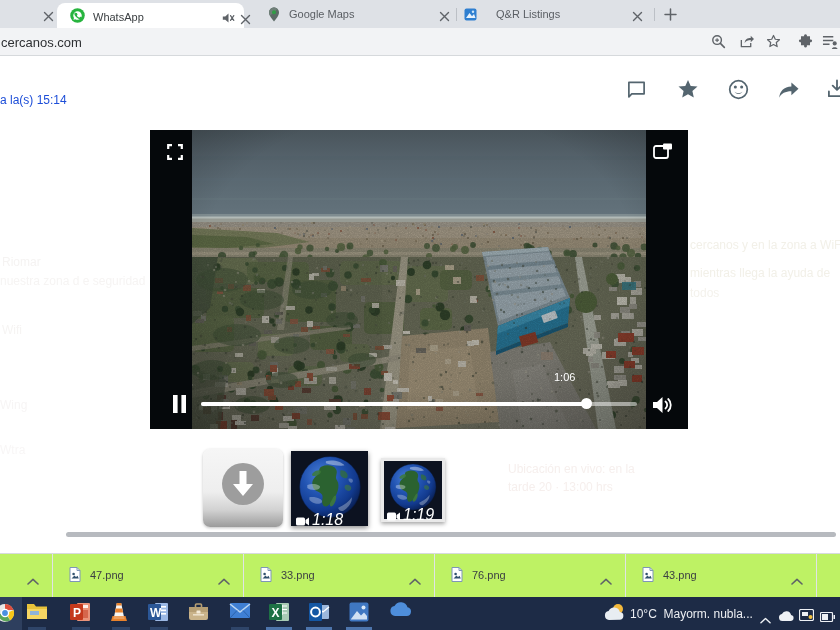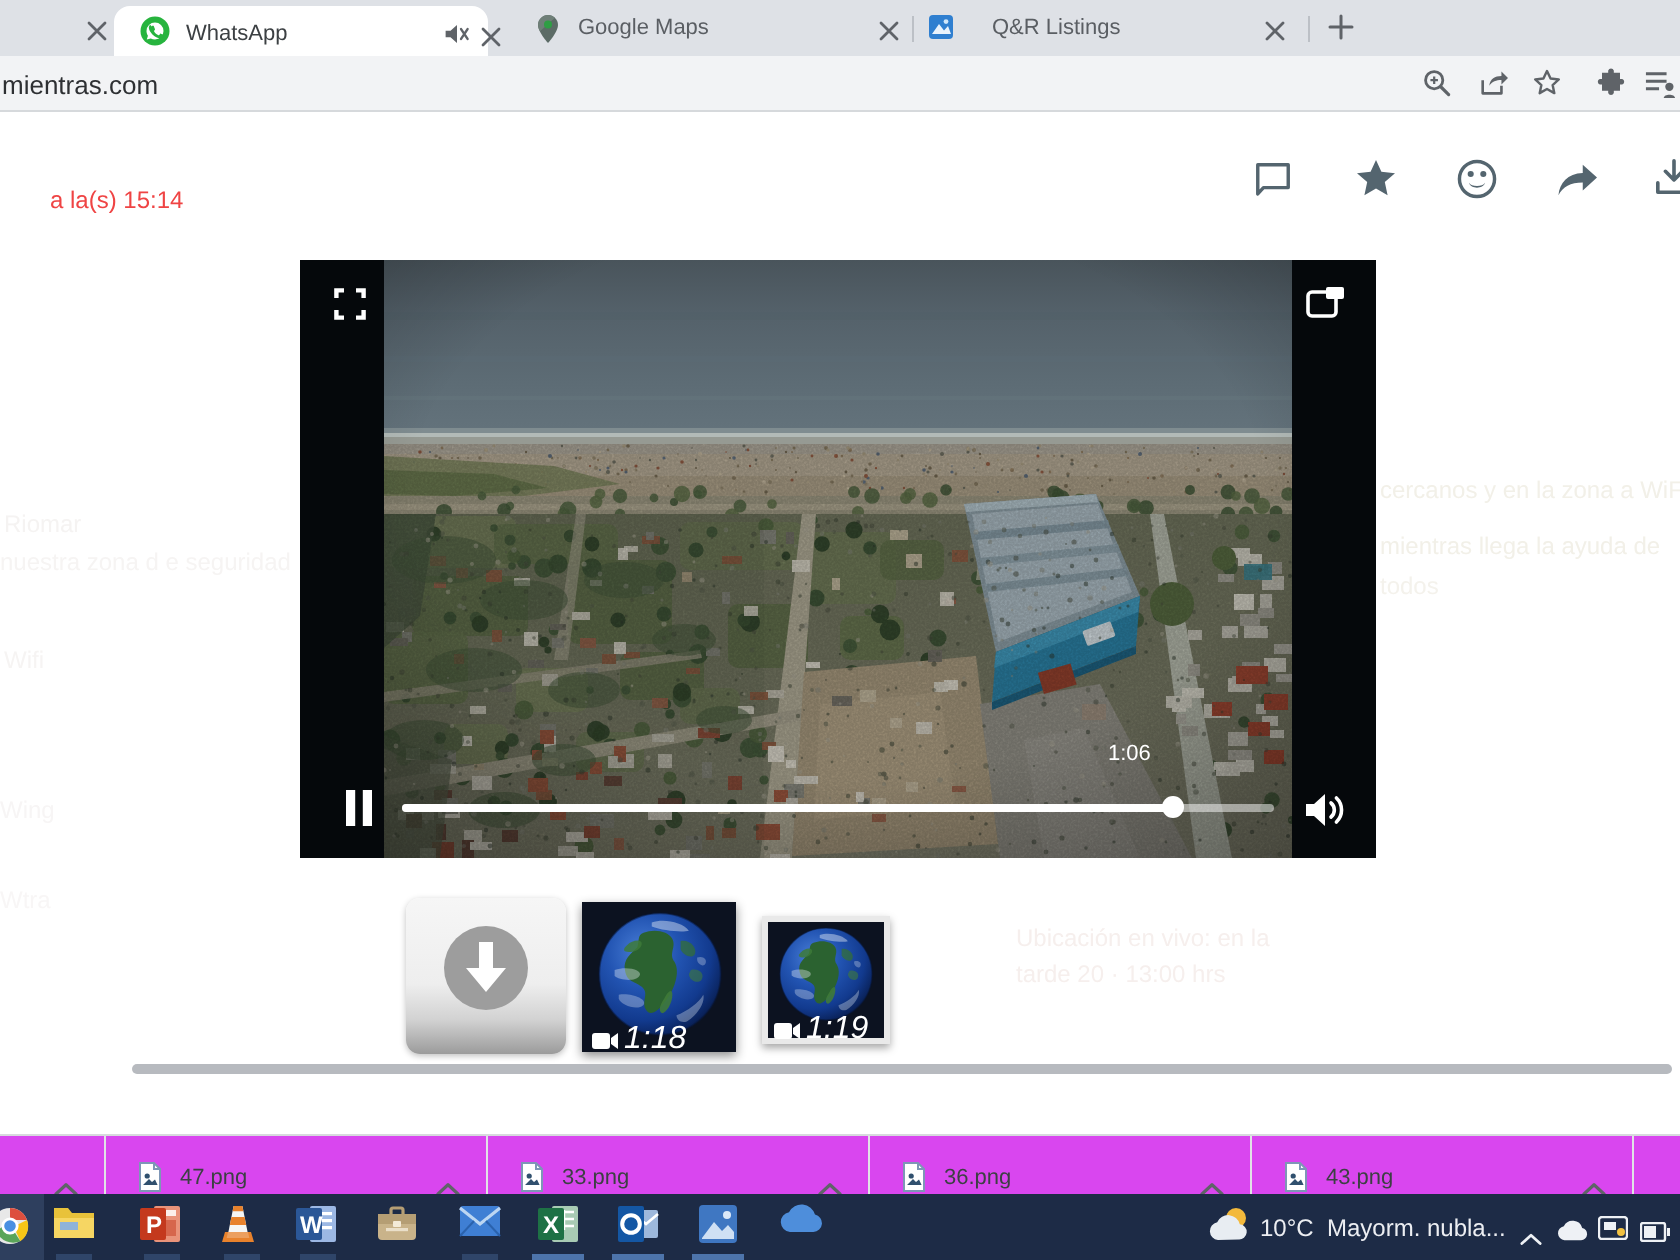--- a/index.html
+++ b/index.html
@@ -4,34 +4,34 @@
 html,body{margin:0;padding:0;}
 body{width:840px;height:630px;overflow:hidden;position:relative;background:#fff;font-family:"Liberation Sans",sans-serif;}
 .abs{position:absolute;}
 #tabstrip{left:0;top:0;width:840px;height:28px;background:#dee1e6;}
 #activetab{position:absolute;left:57px;top:3px;width:187px;height:25px;background:#fff;border-radius:8px 8px 0 0;}
 .tabsep{position:absolute;top:8px;width:1px;height:13px;background:#9aa0a6;opacity:.5;}
 .tabtitle{position:absolute;top:8px;font-size:11px;color:#45494d;white-space:nowrap;}
 #toolbar{left:0;top:28px;width:840px;height:28px;background:#f2f3f5;border-bottom:1px solid #d6d9dc;box-sizing:border-box;}
 #urltext{position:absolute;left:1px;top:7px;font-size:13px;color:#2e3033;}
 #wahead{left:0;top:57px;width:840px;height:73px;background:#fff;}
-#watime{position:absolute;left:0px;top:36px;font-size:12px;color:#ef4444;padding-left:25px;}
+#watime{position:absolute;left:0px;top:36px;font-size:12px;color:#1d4ed8;}
 #player{left:150px;top:130px;width:538px;height:299px;background:#05080b;}
 #video{position:absolute;left:42px;top:0;}
 #ptime{position:absolute;color:#fff;font-size:11px;left:404px;top:241px;}
 #pbar{position:absolute;left:51px;top:272px;width:436px;height:3.5px;background:rgba(255,255,255,.5);border-radius:2px;}
 #pbarfill{position:absolute;left:0;top:0;width:387px;height:3.5px;background:#fff;border-radius:2px;}
 #pknob{position:absolute;left:431px;top:268px;width:11px;height:11px;border-radius:50%;background:#fff;}
 #thumbA{left:203px;top:449px;width:80px;height:78px;border-radius:7px;background:linear-gradient(180deg,#f6f6f6 0%,#eeeeee 55%,#d2d2d2 78%,#9b9b9b 100%);box-shadow:0 1px 3px rgba(0,0,0,.25);}
 #thumbA .circ{position:absolute;left:19px;top:14px;width:42px;height:42px;border-radius:50%;background:#9d9d9d;}
 #thumbB{left:291px;top:451px;width:77px;height:75px;background:#0c1220;box-shadow:0 2px 5px rgba(0,0,0,.45);}
 #thumbC{left:381px;top:458px;width:58px;height:58px;background:#0c1220;border:3px solid #e9e9e9;box-shadow:0 2px 4px rgba(0,0,0,.35);}
 .tdur{position:absolute;color:#fff;font-size:16px;font-style:italic;}
 #hscroll{left:66px;top:532px;width:770px;height:5px;background:#b7babf;border-radius:3px;}
-#dlbar{left:0;top:567px;width:840px;height:44px;background:#d946ef;border-top:1px solid #d7dadd;box-sizing:border-box;}
+#dlbar{left:0;top:553px;width:840px;height:44px;background:#bef264;border-top:1px solid #d7dadd;box-sizing:border-box;}
 .dsep{position:absolute;top:0;width:1px;height:43px;background:#e1e3e6;}
 .dname{position:absolute;top:15px;font-size:11px;color:#3c4043;}
 #taskbar{left:0;top:597px;width:840px;height:33px;background:#1d2b46;}
 .tki{position:absolute;top:5px;}
 .tkline{position:absolute;top:30px;height:3px;background:#47658f;}
 #tbtext{position:absolute;left:630px;top:10px;font-size:12px;color:#eceef2;white-space:nowrap;}
 .faint{position:absolute;font-size:12px;white-space:nowrap;}
 </style></head><body>
 
 <div class="faint" style="left:2px;top:255px;color:#f5f3f2;">Riomar</div>
@@ -81,21 +81,21 @@
 <div class="tabtitle" style="left:496px;color:#5a5e63;">Q&amp;R Listings</div>
 <div class="abs" style="left:632px;top:8px;"><svg width="11" height="11" viewBox="0 0 11 11">
         <path d="M1.5,1.5 L9.5,9.5 M9.5,1.5 L1.5,9.5" stroke="#5f6368" stroke-width="1.4" stroke-linecap="round"></path>
       </svg></div>
 <div class="tabsep" style="left:654px;"></div>
 <div class="abs" style="left:664px;top:7px;"><svg width="13" height="13" viewBox="0 0 13 13">
         <path d="M6.5,1 L6.5,12 M1,6.5 L12,6.5" stroke="#5f6368" stroke-width="1.5" stroke-linecap="round"></path>
       </svg></div>
 </div>
 <div id="toolbar" class="abs">
-<div id="urltext">mientras.com</div>
+<div id="urltext">cercanos.com</div>
 <div class="abs" style="left:711px;top:6px;"><svg width="15" height="15" viewBox="0 0 16 16">
         <circle cx="6.5" cy="6.5" r="4.6" fill="none" stroke="#5f6368" stroke-width="1.5"></circle>
 <path d="M10,10 L14.2,14.2" stroke="#5f6368" stroke-width="1.7" stroke-linecap="round"></path>
 <path d="M4.5,6.5 L8.5,6.5 M6.5,4.5 L6.5,8.5" stroke="#5f6368" stroke-width="1.2"></path>
       </svg></div>
 <div class="abs" style="left:739px;top:6px;"><svg width="15" height="15" viewBox="0 0 16 16">
         <path d="M2.5,6.5 L2.5,13.5 L12.5,13.5 L12.5,9.5" fill="none" stroke="#5f6368" stroke-width="1.4" stroke-linejoin="round"></path>
 <path d="M6,9.5 C6.5,5.5 9,4.3 12.5,4.2 L12.5,1.8 L16,5.3 L12.5,8.8 L12.5,6.4 C9.7,6.4 7.6,7.2 6,9.5 Z" fill="#5f6368"></path>
       </svg></div>
 <div class="abs" style="left:766px;top:6px;"><svg width="15" height="15" viewBox="0 0 16 16">
@@ -1604,21 +1604,21 @@
 <circle cx="4.6" cy="7" r="1.3" fill="#30506e"></circle>
         <path d="M2.5,11.5 L5.5,8.5 L7,10 L8.5,8.8 L9.8,11.5 Z" fill="#30506e"></path>
       </svg></div>
 <div class="dname" style="left:281px;">33.png</div>
 <div class="abs" style="left:451px;top:13px;"><svg width="12" height="15" viewBox="0 0 12 15">
         <path d="M1,0.5 L8,0.5 L11,3.5 L11,14.5 L1,14.5 Z" fill="#fff" stroke="#7e96b7" stroke-width="1"></path>
 <path d="M8,0.5 L8,3.5 L11,3.5" fill="none" stroke="#7e96b7" stroke-width="1"></path>
 <circle cx="4.6" cy="7" r="1.3" fill="#30506e"></circle>
         <path d="M2.5,11.5 L5.5,8.5 L7,10 L8.5,8.8 L9.8,11.5 Z" fill="#30506e"></path>
       </svg></div>
-<div class="dname" style="left:472px;">36.png</div>
+<div class="dname" style="left:472px;">76.png</div>
 <div class="abs" style="left:642px;top:13px;"><svg width="12" height="15" viewBox="0 0 12 15">
         <path d="M1,0.5 L8,0.5 L11,3.5 L11,14.5 L1,14.5 Z" fill="#fff" stroke="#7e96b7" stroke-width="1"></path>
 <path d="M8,0.5 L8,3.5 L11,3.5" fill="none" stroke="#7e96b7" stroke-width="1"></path>
 <circle cx="4.6" cy="7" r="1.3" fill="#30506e"></circle>
         <path d="M2.5,11.5 L5.5,8.5 L7,10 L8.5,8.8 L9.8,11.5 Z" fill="#30506e"></path>
       </svg></div>
 <div class="dname" style="left:663px;">43.png</div>
 <div class="abs" style="left:27px;top:17px;"><svg width="12" height="7" viewBox="0 0 12 7">
         <path d="M1,6 L6,1.4 L11,6" fill="none" stroke="#5f6368" stroke-width="1.6" stroke-linecap="round" stroke-linejoin="round"></path>
       </svg></div>

